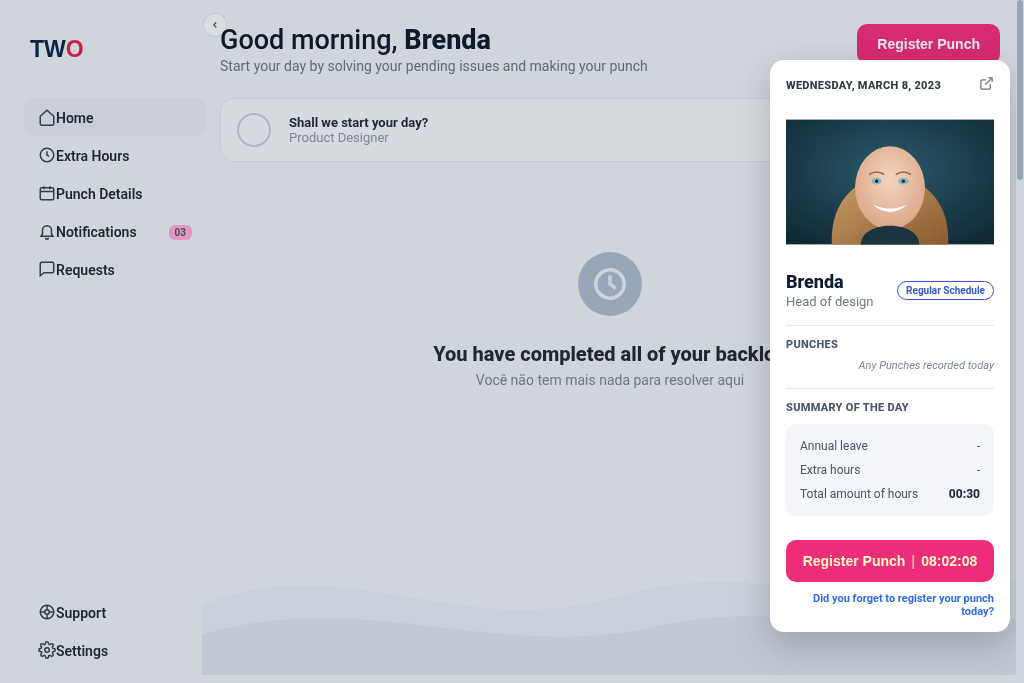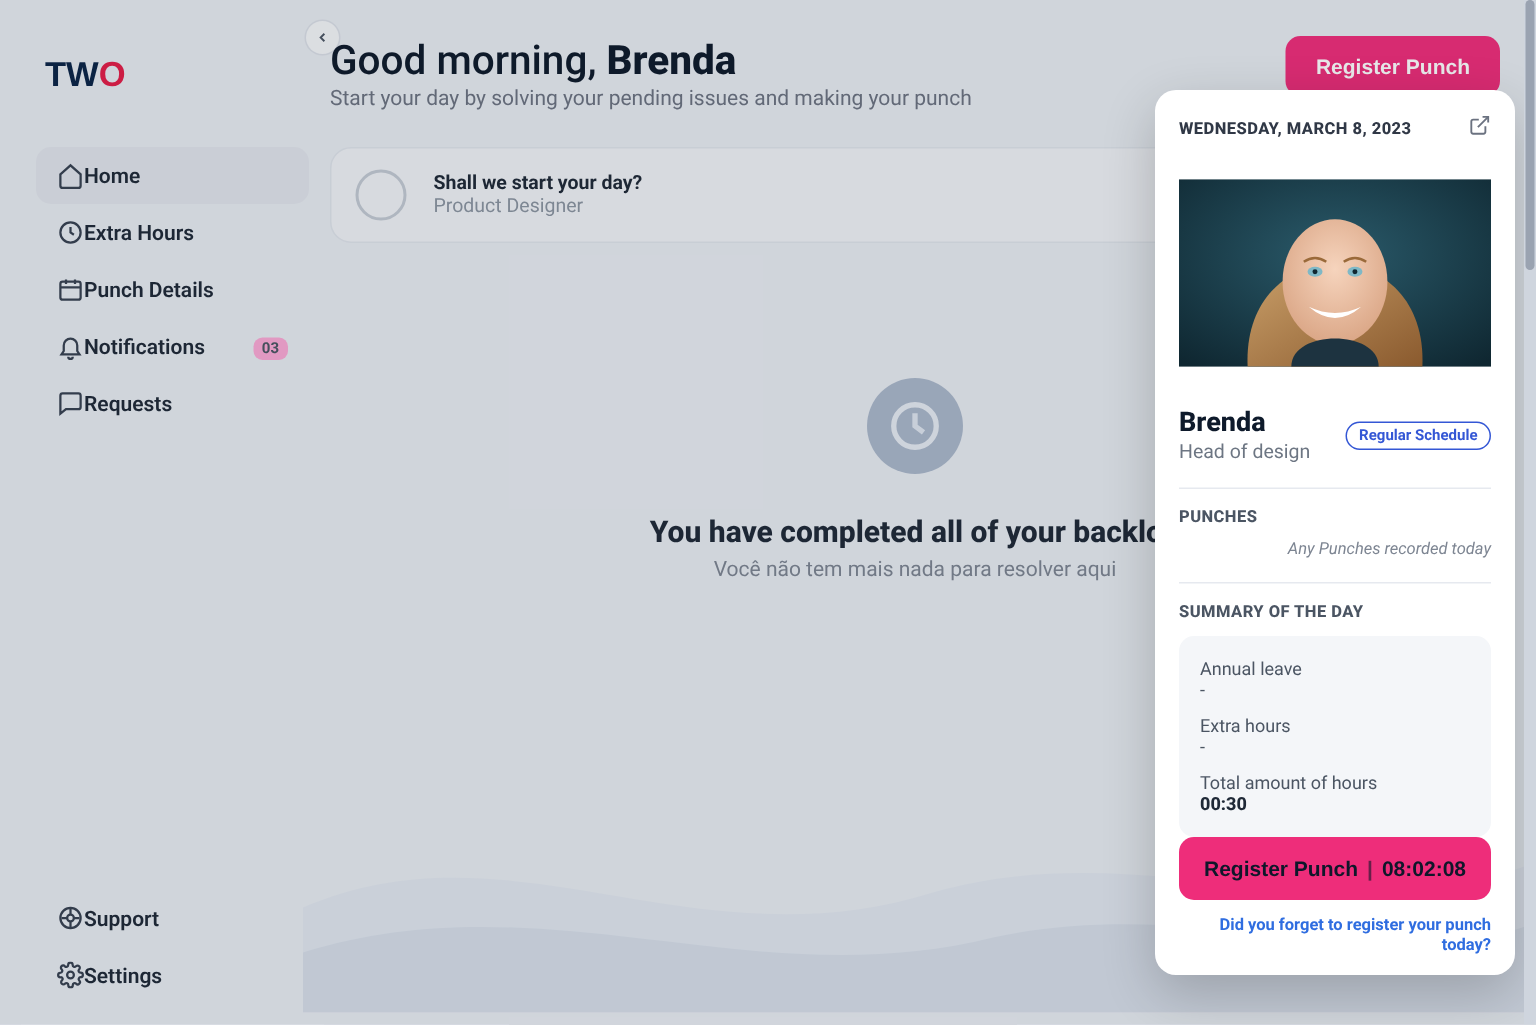--- a/index.html
+++ b/index.html
@@ -50,23 +50,23 @@
   .photo { width:100%; height:150px; border-radius:8px; overflow:hidden;}
   .photo svg { width:100%; height:100%; display:block;}
   .profile-row { display:flex; align-items:center; justify-content:space-between; margin-top:14px;}
   .profile-name { font-size:18px; font-weight:800; color:#0e1a2b;}
   .profile-role { font-size:13px; color:#6d7683; margin-top:2px;}
   .schedule-badge { border:1.5px solid #3457d5; color:#3457d5; font-size:10px; font-weight:700; border-radius:999px; padding:3px 8px;}
   hr.sep { border:none; border-top:1px solid #e6e9ef; margin:16px 0 12px;}
   .section-label { font-size:11px; font-weight:800; color:#4b5563; letter-spacing:.3px; }
   .punch-empty { text-align:right; font-size:11px; font-style:italic; color:#7d8592; margin-top:8px;}
   .summary-box { background:#f4f6f9; border-radius:10px; padding:10px 14px; margin-top:10px;}
-  .sum-row { display:flex; justify-content:space-between; font-size:12px; color:#4b5563; padding:5px 0;flex-direction:column;}
+  .sum-row { display:flex; justify-content:space-between; font-size:12px; color:#4b5563; padding:5px 0;}
   .sum-row.total .v { font-weight:800; color:#1f2937;}
-  .register-main { margin-top:0; width:100%; background:#ee2d7a; color:#0f172a; border:none; border-radius:10px; padding:13px 0; font-size:14px; font-weight:700; cursor:pointer;}
+  .register-main { margin-top:24px; width:100%; background:#ee2d7a; color:#fef9c3; border:none; border-radius:10px; padding:13px 0; font-size:14px; font-weight:700; cursor:pointer;}
   .register-main .sepbar { opacity:.6; margin:0 6px;}
   .forgot { display:block; text-align:right; margin-top:10px; font-size:11px; font-weight:700; color:#2f6de0; text-decoration:none;}
 
   
   .scroll-ind { position:absolute; top:0; right:0; width:8px; height:100%; background:#cfd5de;}
   .scroll-ind::after { content:""; position:absolute; left:1px; top:0; width:6px; height:180px; background:#9aa3b1; border-radius:3px;}
 </style>
 </head>
 <body>
 

